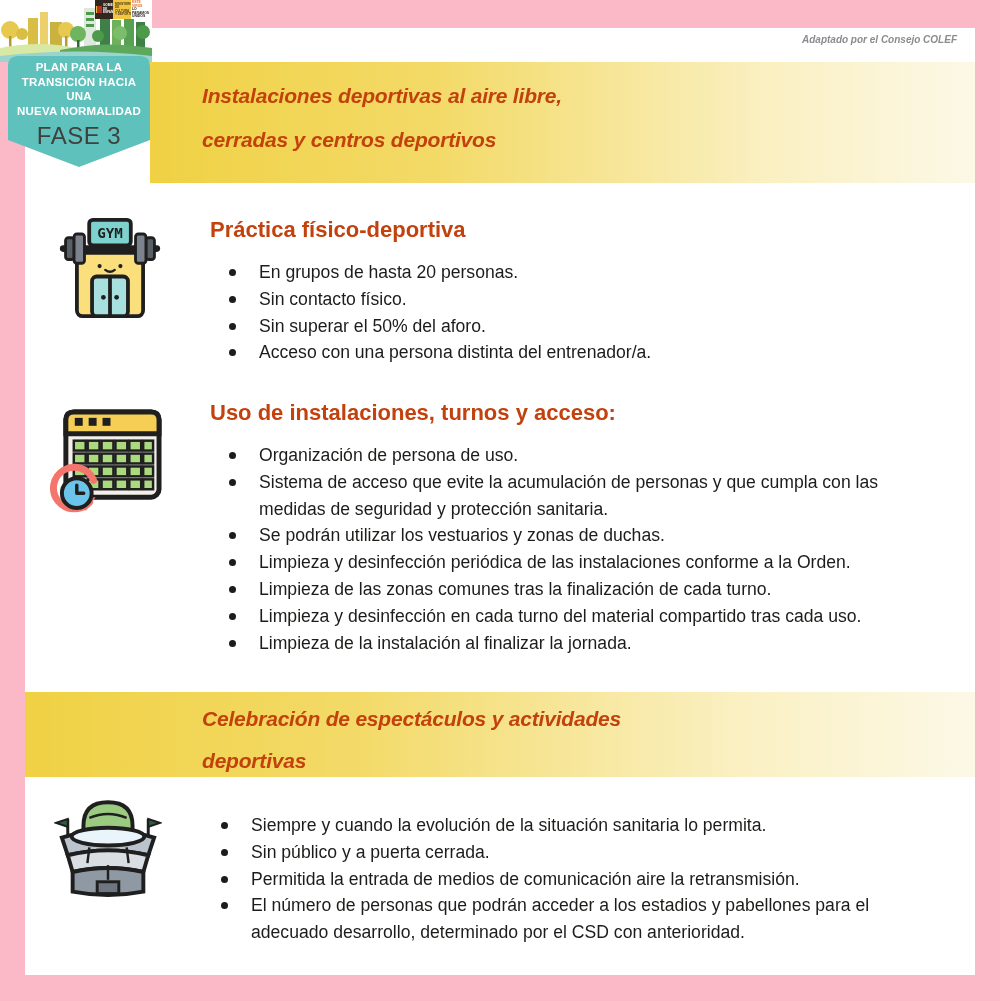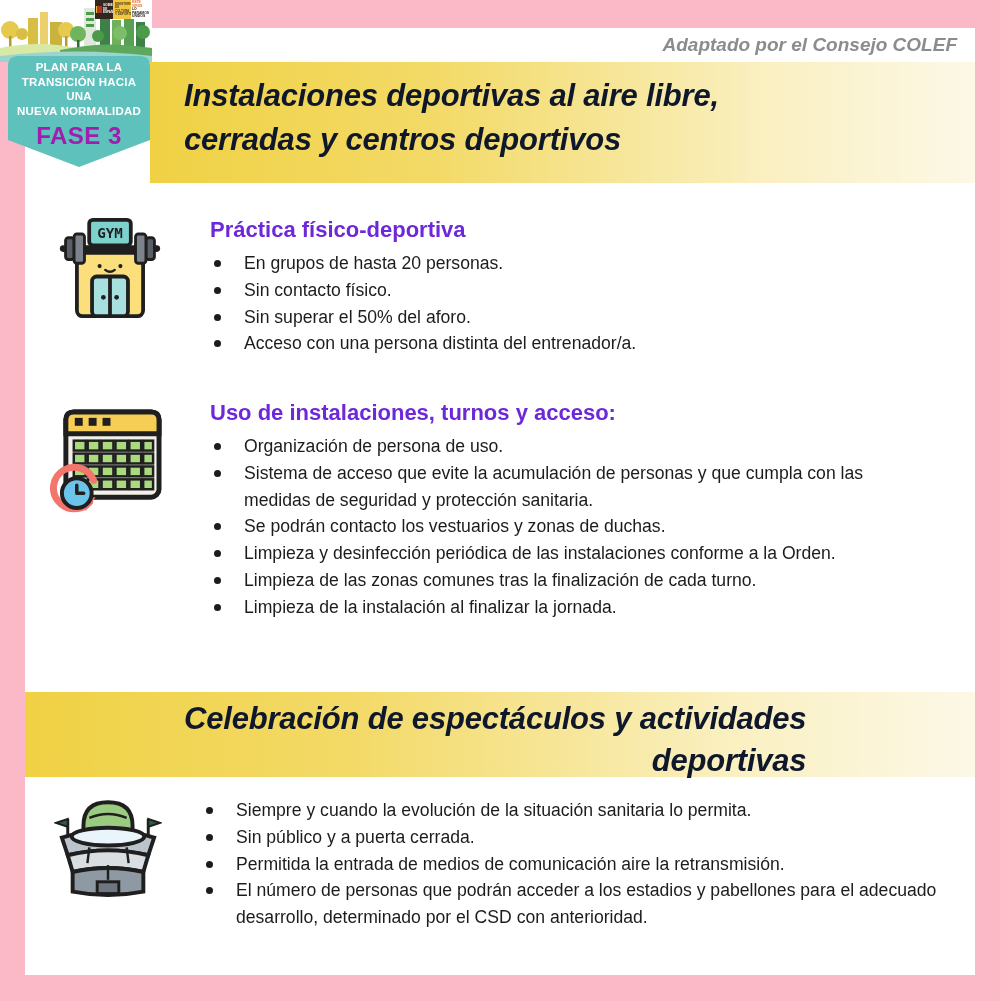--- a/index.html
+++ b/index.html
@@ -11,28 +11,28 @@
   .frame{position:absolute;background:#FBB9C8;}
   .frame-top{left:0;top:0;width:1000px;height:28px;}
   .frame-left{left:0;top:28px;width:25px;height:947px;}
   .frame-right{left:975px;top:28px;width:25px;height:947px;}
   .frame-bottom{left:0;top:975px;width:1000px;height:26px;}
   
   .band{position:absolute;background:linear-gradient(90deg,#F0D144 0%,#F3DA68 35%,#FAF0C2 75%,#FCF8E6 100%);}
   .band1{left:150px;top:62px;width:825px;height:121px;}
   .band2{left:25px;top:692px;width:950px;height:85px;}
   .band-title{
-    position:absolute;left:184px;font-style:italic;font-weight:bold;
-    font-size:31px;line-height:44px;color:#0f172a;letter-spacing:-0.2px;
+    position:absolute;left:202px;font-style:italic;font-weight:bold;
+    font-size:21px;line-height:44px;color:#c2410c;letter-spacing:-0.2px;
   }
   .band-title.t1{top:74px;}
-  .band-title.t2{top:698px;line-height:42px;text-align:right;}
+  .band-title.t2{top:698px;line-height:42px;}
   
   .note{
-    position:absolute;top:34px;right:43px;font-size:19px;font-weight:bold;
+    position:absolute;top:34px;right:43px;font-size:10px;font-weight:bold;
     font-style:italic;color:#8A8C8F;
   }
   
   .illus{position:absolute;left:0;top:0;width:152px;height:62px;background:#fff;}
   .illus svg{position:absolute;left:0;top:0;}
   .logos{position:absolute;left:95px;top:0;width:55px;height:19px;display:flex;}
   .logo{height:19px;overflow:hidden;display:flex;align-items:center;box-sizing:border-box;}
   .logo-gob{width:18px;background:#33261E;color:#fff;padding:1px;}
   .logo-gob .emblem{width:5px;height:7px;background:#B5342A;border-left:1.5px solid #E8B83C;margin-right:1px;flex:none;}
   .logo-min{width:18px;background:#F3C642;color:#4A3A16;padding:1px 2px;}
@@ -42,30 +42,30 @@
   .logo-camp .dark{color:#26211C;font-size:3.4px;line-height:3.6px;font-weight:bold;}
   
   .badge{position:absolute;left:8px;top:56px;width:142px;height:112px;}
   .badge svg{position:absolute;left:0;top:0;}
   .badge .lines{
     position:absolute;left:0;top:4px;width:142px;text-align:center;
     color:#fff;font-weight:bold;font-size:11.5px;line-height:14.6px;letter-spacing:0.2px;
   }
   .badge .phase{
     position:absolute;left:0;top:66px;width:142px;text-align:center;
-    color:#a21caf;font-weight:bold;font-size:24px;letter-spacing:0.5px;
+    color:#404040;font-weight:normal;font-size:24px;letter-spacing:0.5px;
   }
   
   .icon{position:absolute;}
   .sec{position:absolute;color:#1C1C1A;}
   .sec1{left:210px;top:216px;width:724px;}
   .sec2{left:210px;top:399px;width:704px;}
   .sec3{left:202px;top:797px;width:740px;}
-  .sec h2{margin:0 0 6px 0;font-size:22px;line-height:28px;color:#6d28d9;}
-  ul.bullets{list-style:none;margin:0;padding:0;}
+  .sec h2{margin:0 0 6px 0;font-size:22px;line-height:28px;color:#c2410c;}
+  ul.bullets{list-style:none;margin:15px;padding:0;}
   ul.bullets li{
     position:relative;padding-left:34px;font-size:17.6px;line-height:26.8px;color:#1C1C1A;
   }
   ul.bullets li::before{
     content:"";position:absolute;left:4px;top:10px;width:7px;height:7px;
     border-radius:50%;background:#1C1C1A;
   }
 </style>
 </head>
 <body>
@@ -216,23 +216,24 @@
     <circle cx="27" cy="90" r="15" fill="#6CC4EA" stroke="#1f1f1f" stroke-width="4"></circle>
     <path d="M27 82 v8 h7" fill="none" stroke="#1f1f1f" stroke-width="3.5" stroke-linecap="round" stroke-linejoin="round"></path>
   </svg>
 
   <div class="sec sec2">
     <h2>Uso de instalaciones, turnos y acceso:</h2>
     <ul class="bullets">
 
     <li>Organización de persona de uso.</li>
         <li>Sistema de acceso que evite la acumulación de personas y que cumpla con las medidas de seguridad y protección sanitaria.</li>
-        <li>Se podrán contacto los vestuarios y zonas de duchas.</li>
+        <li>Se podrán utilizar los vestuarios y zonas de duchas.</li>
         <li>Limpieza y desinfección periódica de las instalaciones conforme a la Orden.</li>
         <li>Limpieza de las zonas comunes tras la finalización de cada turno.</li>
+        <li>Limpieza y desinfección en cada turno del material compartido tras cada uso.</li>
         <li>Limpieza de la instalación al finalizar la jornada.</li>
       </ul>
   </div>
 
   <svg class="icon" style="left:54px;top:786px;" width="108" height="114" viewBox="0 0 110 115">
     <path d="M30 40 q0-24 25-24 q25 0 25 24 v8 h-50 z" fill="#9ACB80" stroke="#1f1f1f" stroke-width="4"></path>
     <path d="M36 32 q19 -8 38 0" stroke="#1f1f1f" stroke-width="2.5" fill="none"></path>
     <line x1="14" y1="33" x2="14" y2="52" stroke="#1f1f1f" stroke-width="3"></line>
     <path d="M14 33 l-12 4 l12 4 z" fill="#2E5E3F" stroke="#1f1f1f" stroke-width="2"></path>
     <line x1="96" y1="33" x2="96" y2="52" stroke="#1f1f1f" stroke-width="3"></line>

